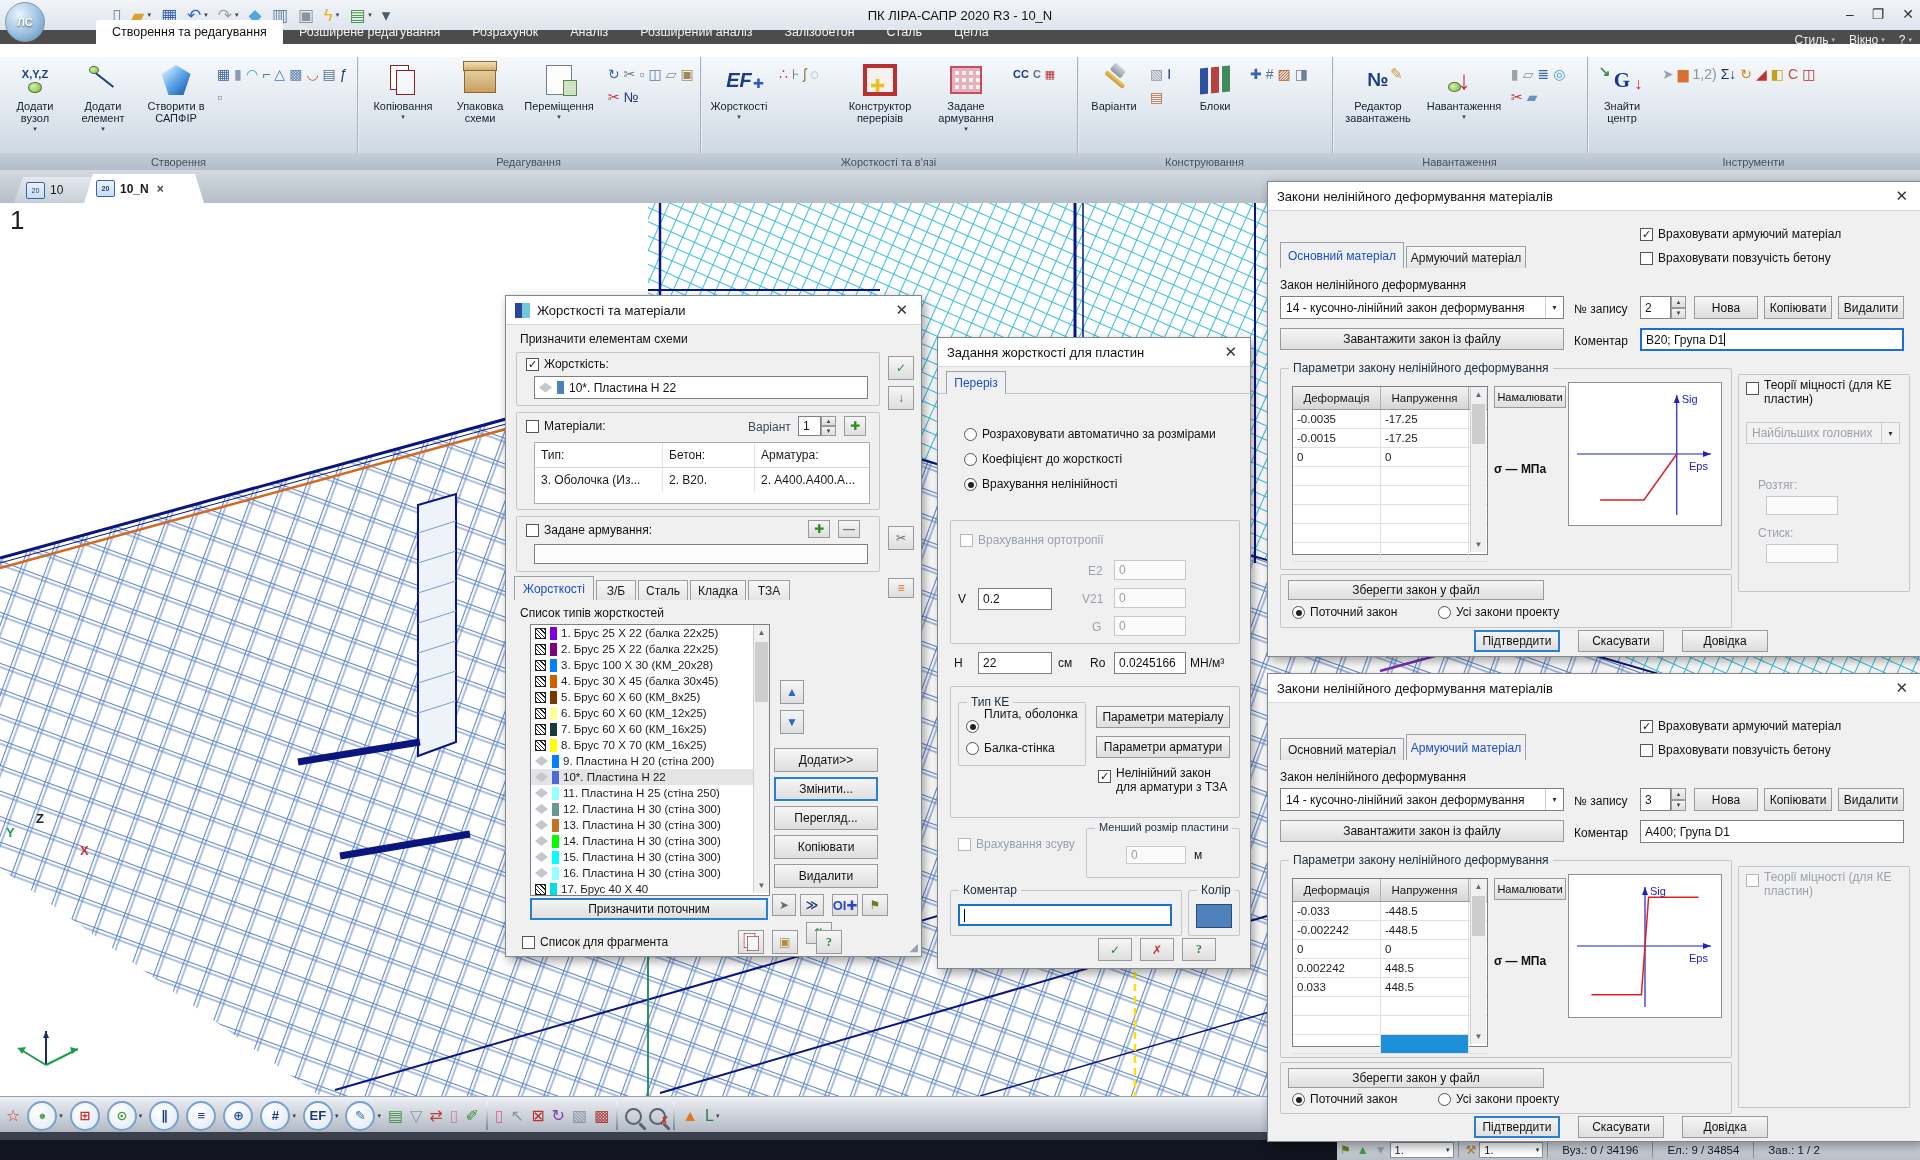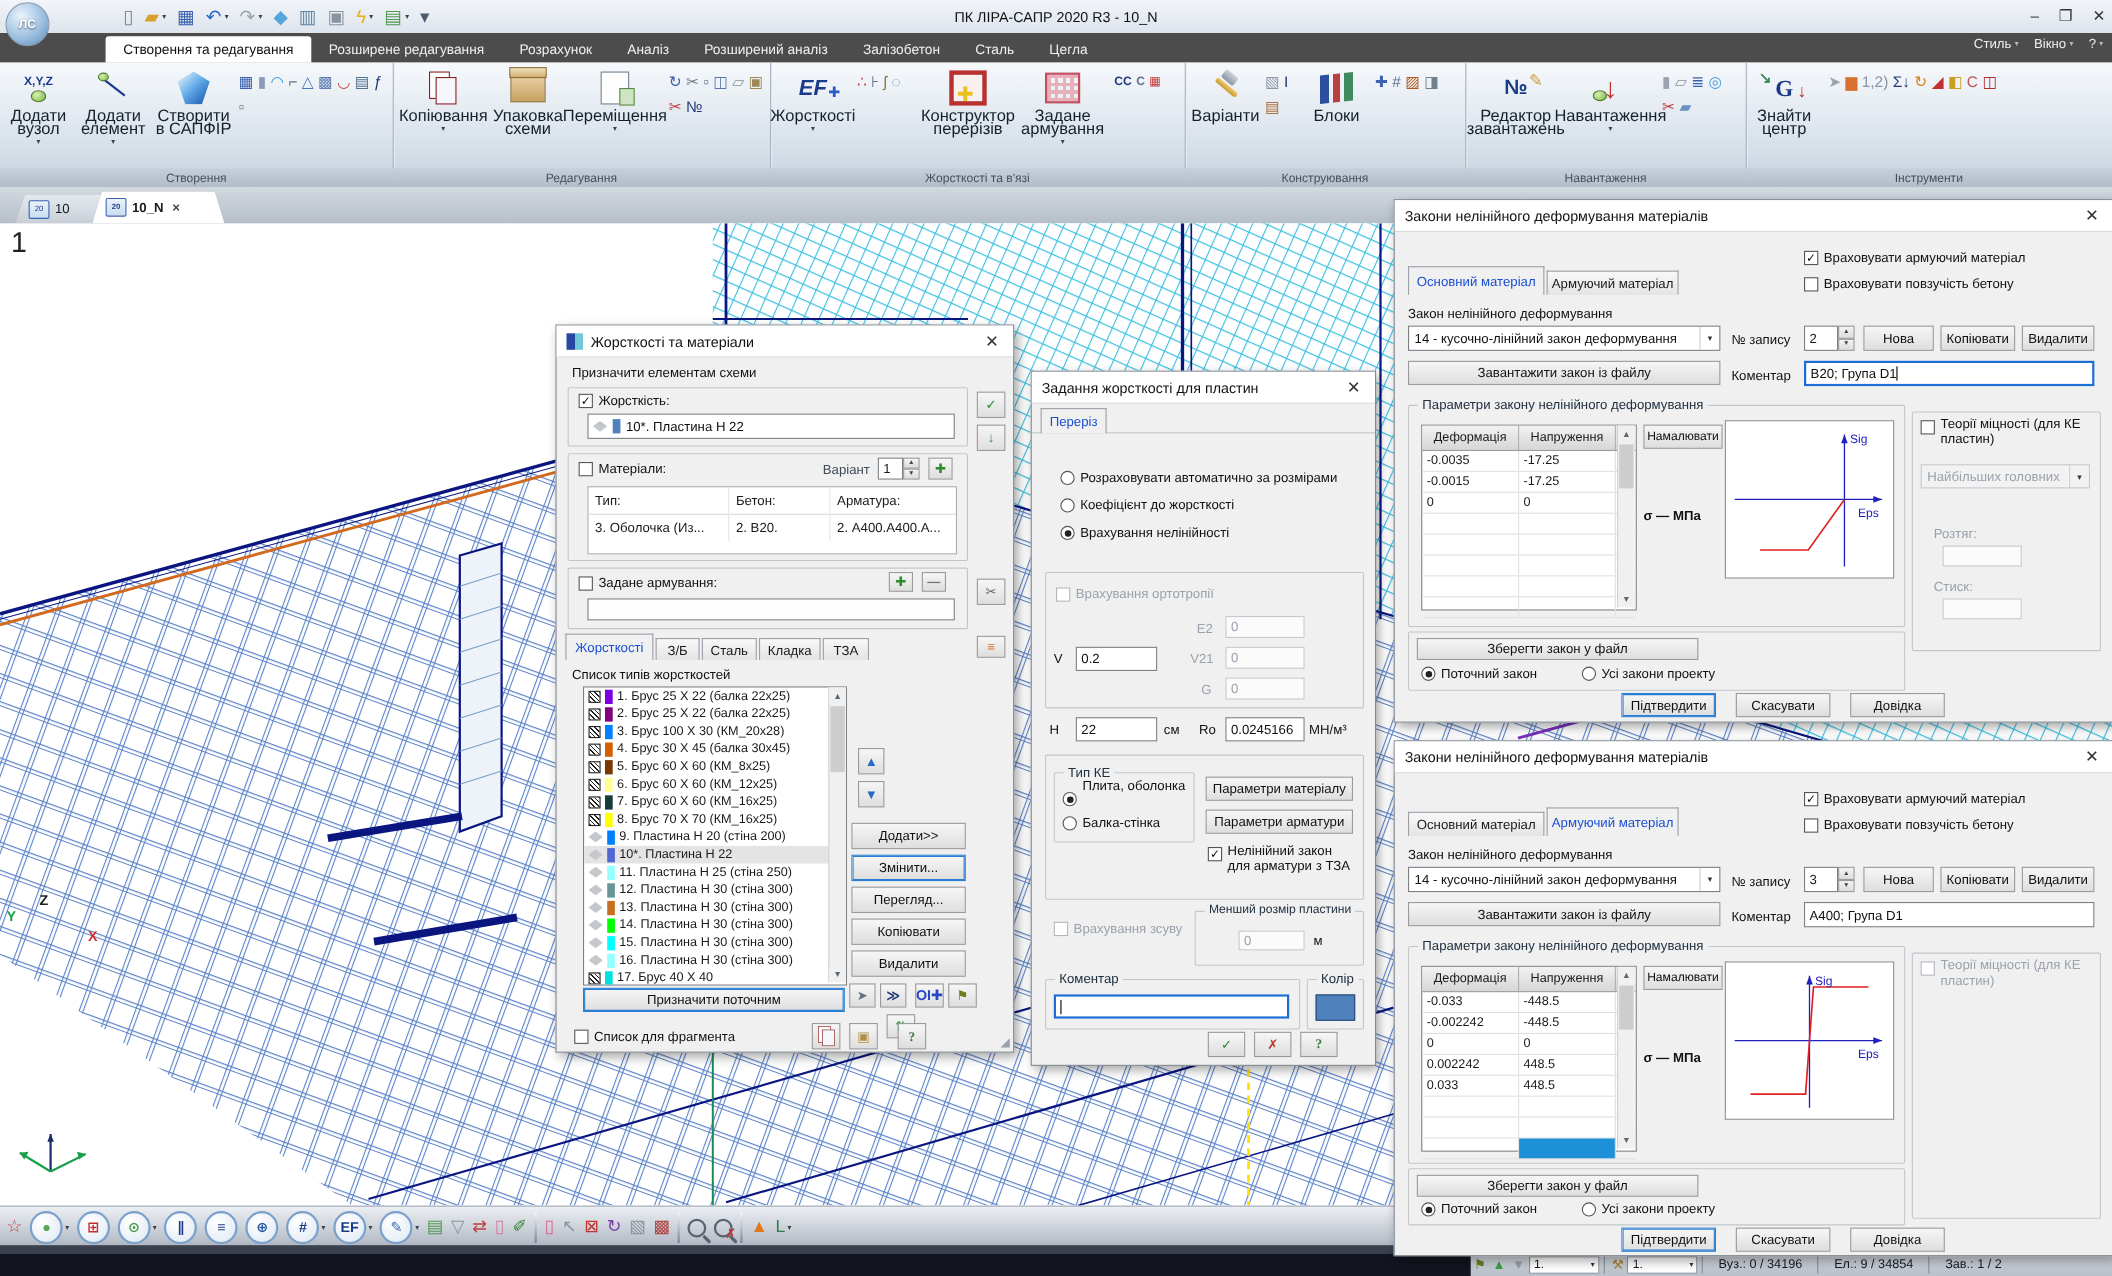--- a/index.html
+++ b/index.html
@@ -13,37 +13,37 @@
     display:flex;align-items:center;justify-content:center;color:#fff;font-weight:bold;font-size:11px;
     text-shadow:0 1px 2px #456;}
   #quick-icons{position:absolute;left:110px;top:2px;display:flex;gap:6px;align-items:center;height:26px;}
   .qi{display:flex;align-items:center;gap:1px;padding:1px 2px;}
   .qi .g{font-size:17px;line-height:17px;}
   #win-title{position:absolute;left:0;top:0;width:100%;height:30px;display:flex;align-items:center;
     justify-content:center;font-size:13px;color:#111;pointer-events:none;}
   #win-controls{position:absolute;right:6px;top:0;display:flex;gap:18px;align-items:center;height:28px;
     font-size:14px;color:#333;}
   
-  #ribbon-tabbar{position:absolute;left:0;top:30px;width:1920px;height:27px;background:#4c4c4c;
+  #ribbon-tabbar{position:absolute;left:0;top:30px;width:1920px;height:14px;background:#4c4c4c;
     display:flex;align-items:flex-end;padding-left:96px;box-sizing:border-box;}
   .rtab{padding:5px 16px 5px;color:#f0f0f0;font-size:12.5px;white-space:nowrap;}
   .rtab.active{background:#fff;color:#111;border-radius:3px 3px 0 0;}
   #ribbon-rightmenu{position:absolute;right:8px;top:33px;display:flex;gap:14px;color:#eee;font-size:12px;}
   #ribbon-rightmenu .rm{display:flex;gap:3px;align-items:center;}
   #ribbon-rightmenu .rm .arr{font-size:7px;color:#bbb;}
   
   #ribbon{position:absolute;left:0;top:57px;width:1920px;height:113px;
     background:linear-gradient(#f6f9fc,#d6dfe8 70%,#c6d1dc);border-bottom:1px solid #8a95a2;}
   .rgroup{position:absolute;top:0;height:113px;border-right:1px solid #a8b2c0;box-shadow:1px 0 0 #e8eef4;}
   .gstrip{position:absolute;left:0;right:0;bottom:0;height:17px;
     background:linear-gradient(#c6d0da,#b2bcc8);display:flex;align-items:center;justify-content:center;
     font-size:11px;color:#46505c;}
   .bigb{position:absolute;top:3px;height:90px;display:flex;flex-direction:column;align-items:center;}
   .bicon{height:40px;display:flex;align-items:center;justify-content:center;font-size:28px;line-height:40px;}
-  .blabel{font-size:15px;line-height:12px;text-align:center;color:#15202e;}
+  .blabel{font-size:11px;line-height:12px;text-align:center;color:#15202e;}
   .dn{font-size:7px;color:#384250;margin-top:1px;}
   .cluster{position:absolute;display:flex;flex-wrap:wrap;align-content:flex-start;gap:1px 2px;}
   .sic{display:flex;align-items:center;height:22px;padding:0 1px;}
   .sic .g{font-size:14px;line-height:18px;}
   
   .icon-xyz{font-size:11px;font-weight:bold;color:#1c3a8a;line-height:12px;text-align:center;}
   .icon-xyz .dot{display:block;margin:2px auto 0;width:12px;height:9px;border-radius:50%;
     background:radial-gradient(circle at 35% 35%,#d8f0b0,#7ab648);border:1px solid #4a7a28;}
   .icon-line{position:relative;width:30px;height:30px;}
   .icon-line::before{content:"";position:absolute;left:4px;top:4px;width:28px;height:2px;background:#1c3a8a;

